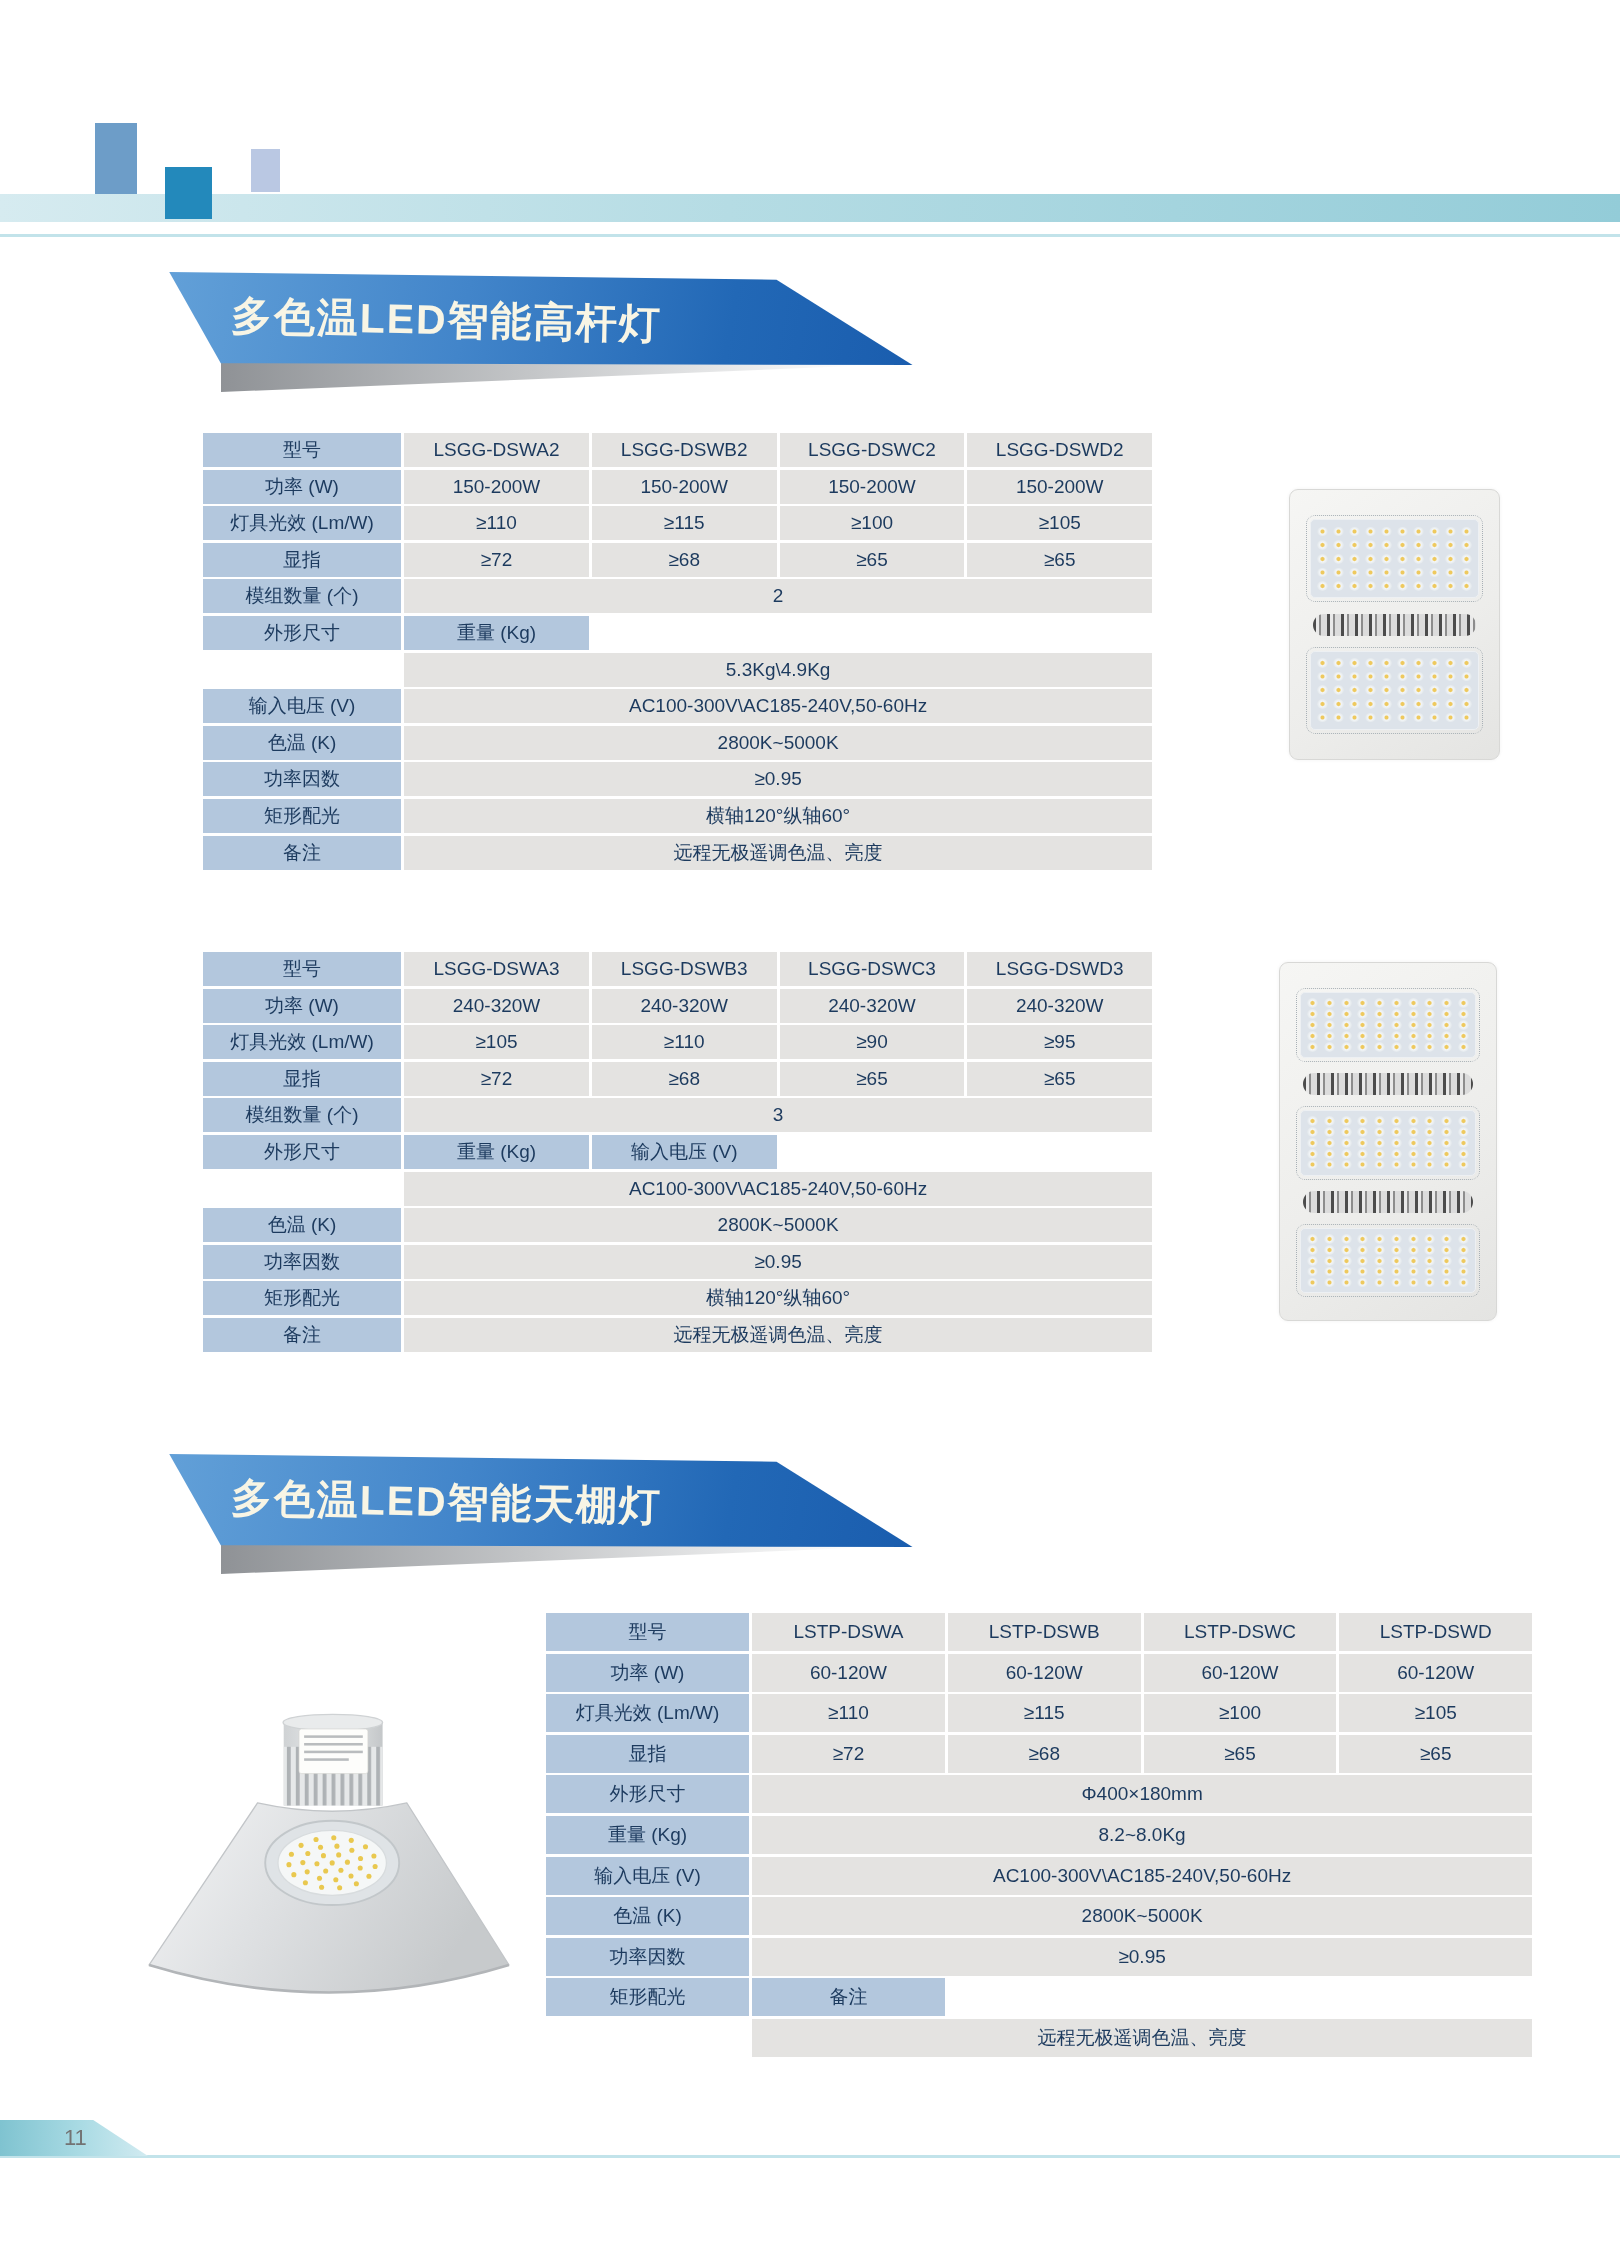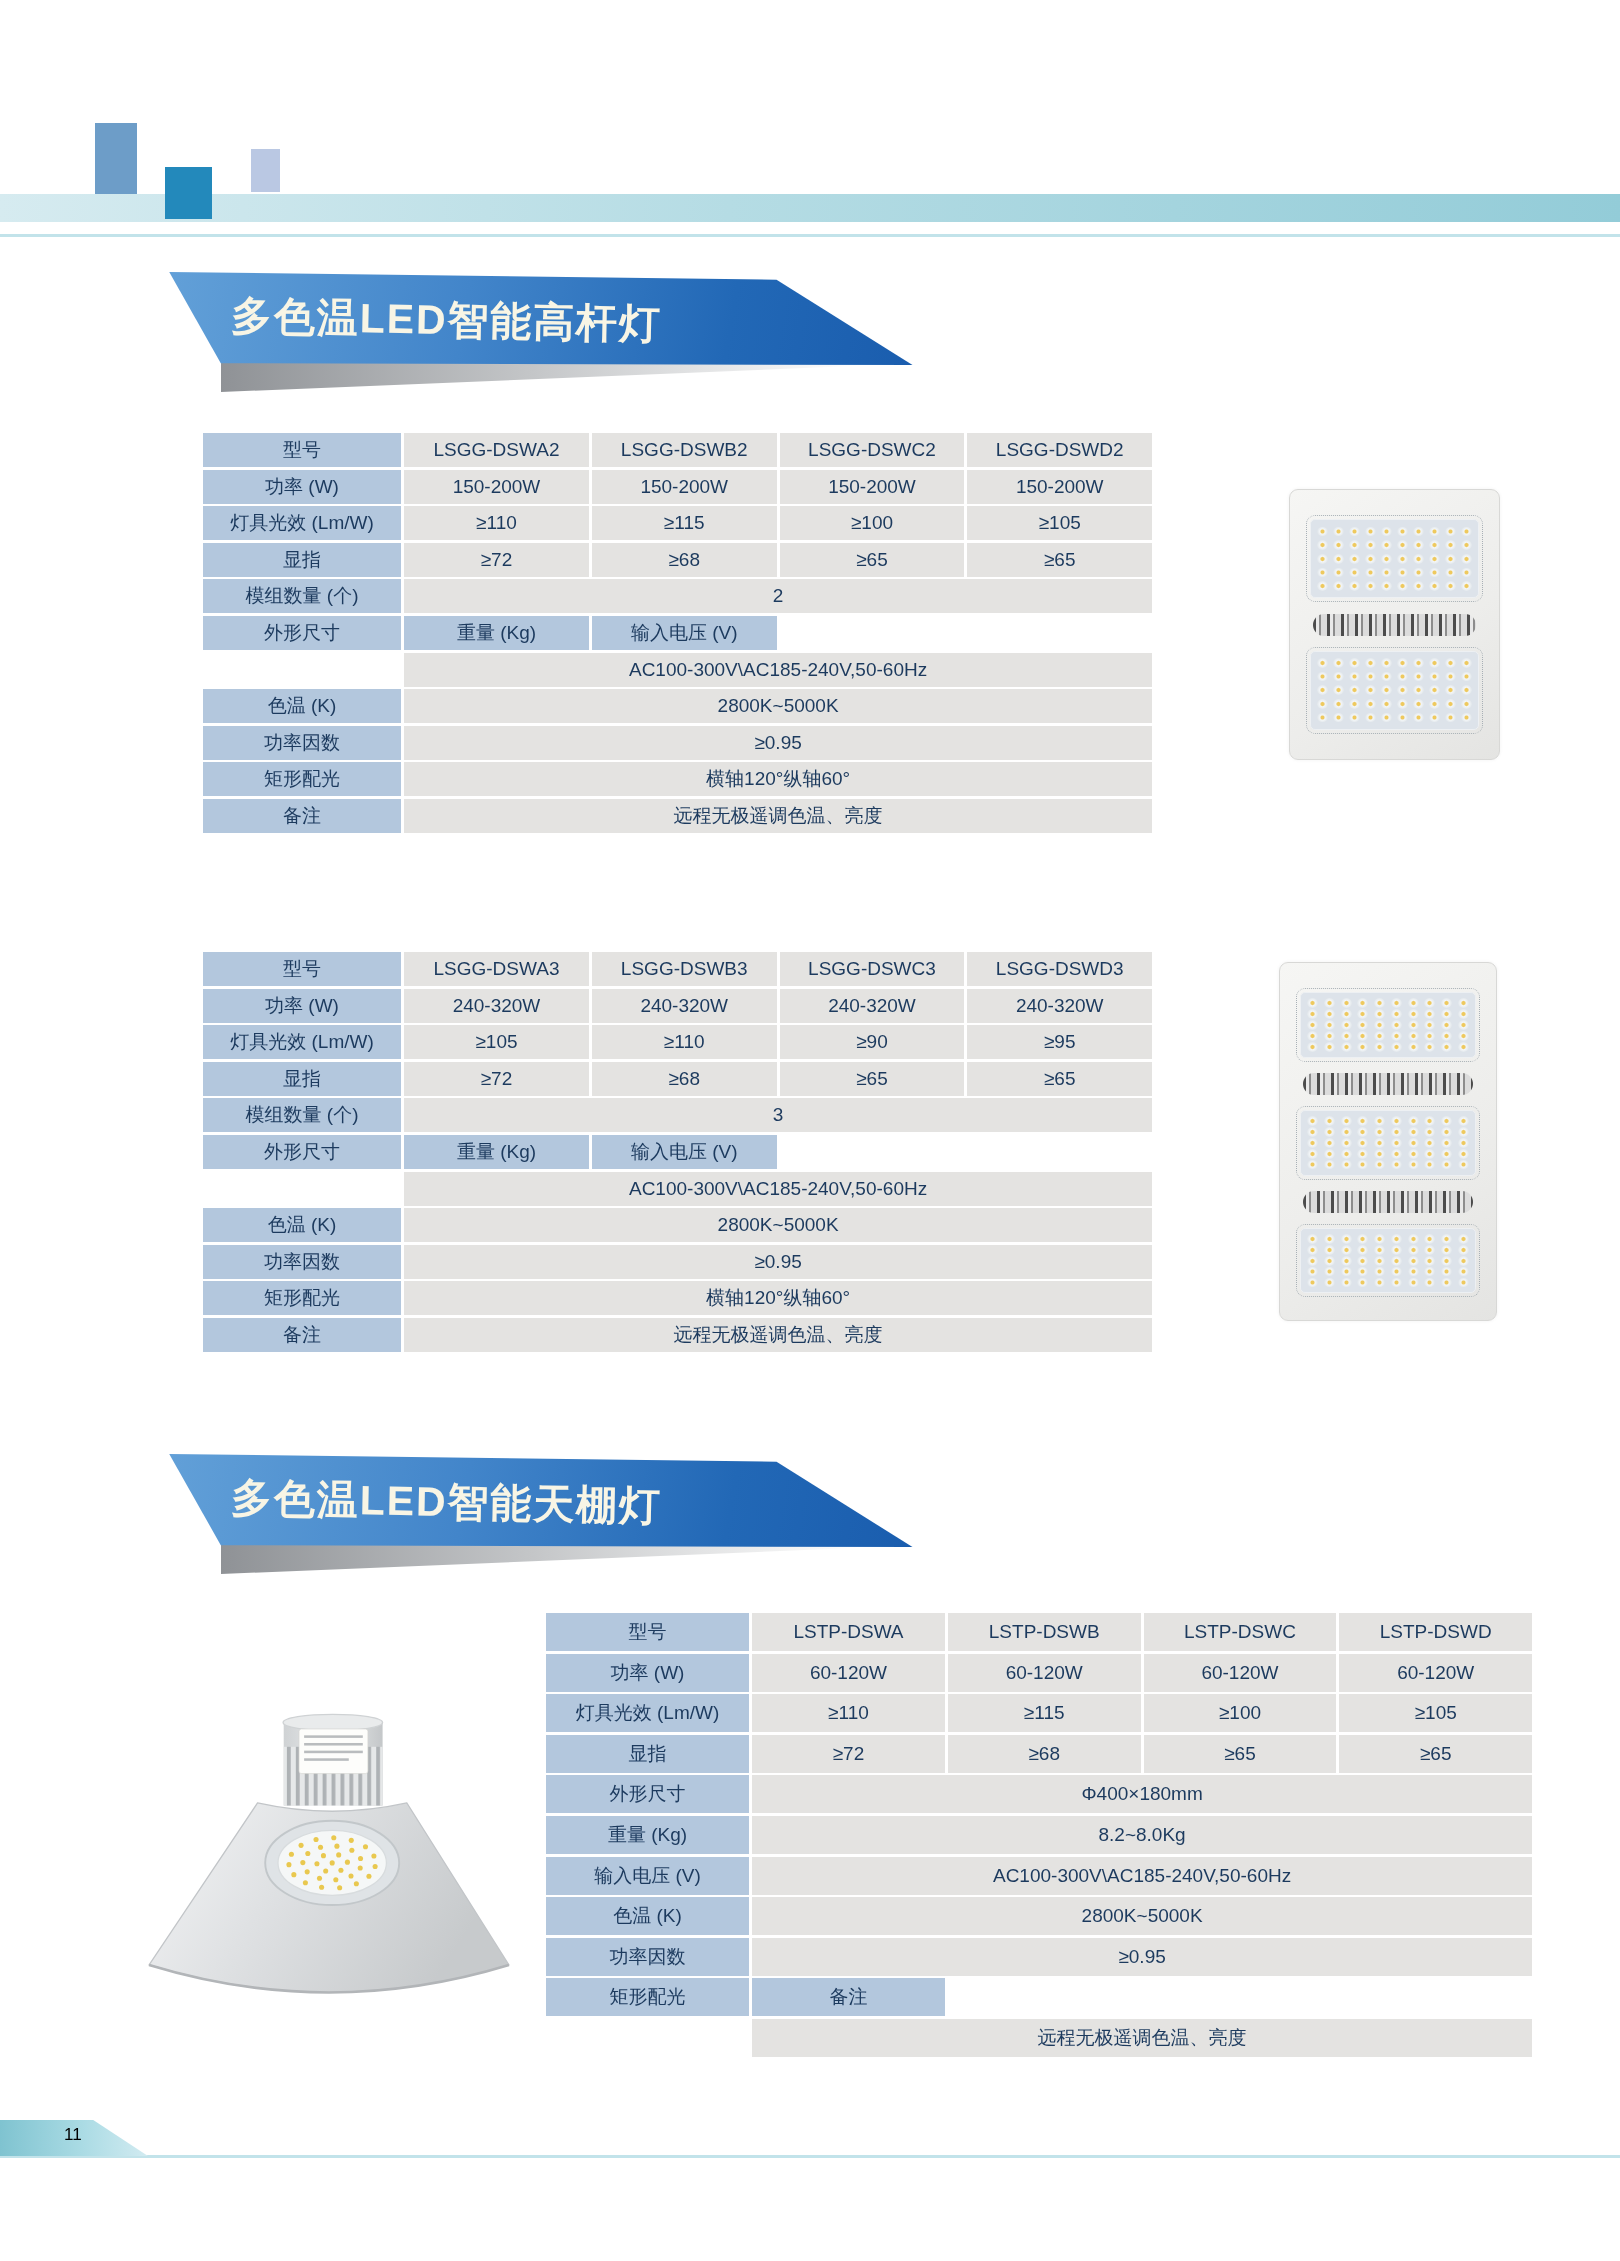--- a/index.html
+++ b/index.html
@@ -55,21 +55,21 @@
     background:repeating-linear-gradient(90deg,#4c4c4c 0 3.2px,#e9e9e9 3.2px 5.7px,#8d8d8d 5.7px 8.3px,#dcdcdc 8.3px 14px);}
 
   
   .highbay{position:absolute;left:144px;top:1670px;width:370px;height:345px;z-index:2;}
 
   
   .footer-shape{position:absolute;left:0;top:2120px;width:148px;height:36px;
     clip-path:polygon(0 0,63% 0,100% 100%,0 100%);
     background:linear-gradient(to right,#7fc3d0 0%,#aadbe4 55%,#d2ebf1 100%);z-index:2;}
   .footer-line{top:2155px;}
-  .page-num{position:absolute;left:64px;top:2125px;font-size:17px;color:#000000;z-index:3;}
+  .page-num{position:absolute;left:64px;top:2125px;font-size:22px;color:#737373;z-index:3;}
 </style>
 </head>
 <body>
 
 <div class="page">
 
   <div class="deco-bar bar1"></div>
   <div class="deco-bar bar2"></div>
   <div class="deco-bar bar3"></div>
   <div class="teal-band"></div>
@@ -99,20 +99,21 @@
       <div class="cell value-cell">≥105</div>
       <div class="cell label-cell">显指</div>
       <div class="cell value-cell">≥72</div>
       <div class="cell value-cell">≥68</div>
       <div class="cell value-cell">≥65</div>
       <div class="cell value-cell">≥65</div>
       <div class="cell label-cell">模组数量 (个)</div>
       <div class="cell value-cell span4">2</div>
       <div class="cell label-cell">外形尺寸</div>
       <div class="cell label-cell">重量 (Kg)</div>
+      <div class="cell value-cell span4">5.3Kg\4.9Kg</div>
       <div class="cell label-cell">输入电压 (V)</div>
       <div class="cell value-cell span4">AC100-300V\AC185-240V,50-60Hz</div>
       <div class="cell label-cell">色温 (K)</div>
       <div class="cell value-cell span4">2800K~5000K</div>
       <div class="cell label-cell">功率因数</div>
       <div class="cell value-cell span4">≥0.95</div>
       <div class="cell label-cell">矩形配光</div>
       <div class="cell value-cell span4">横轴120°纵轴60°</div>
       <div class="cell label-cell">备注</div>
       <div class="cell value-cell span4">远程无极遥调色温、亮度</div>

